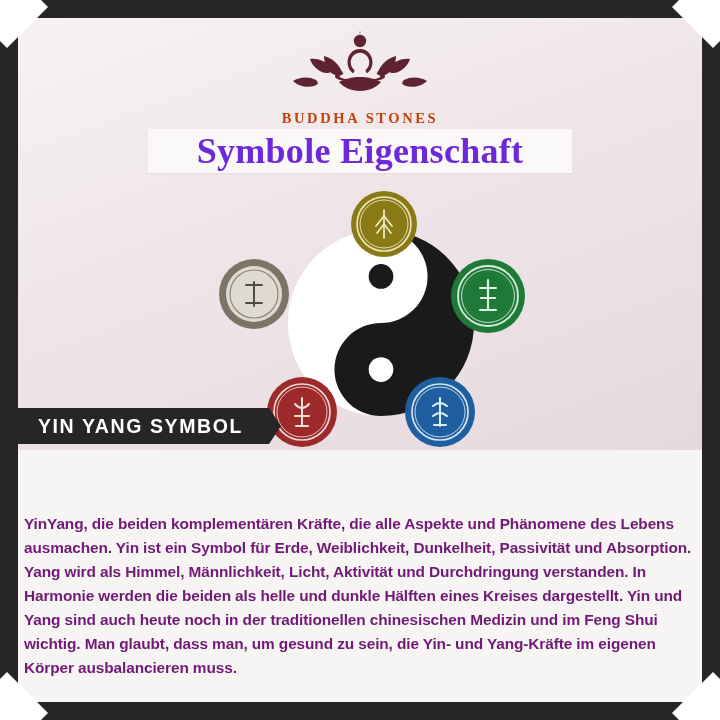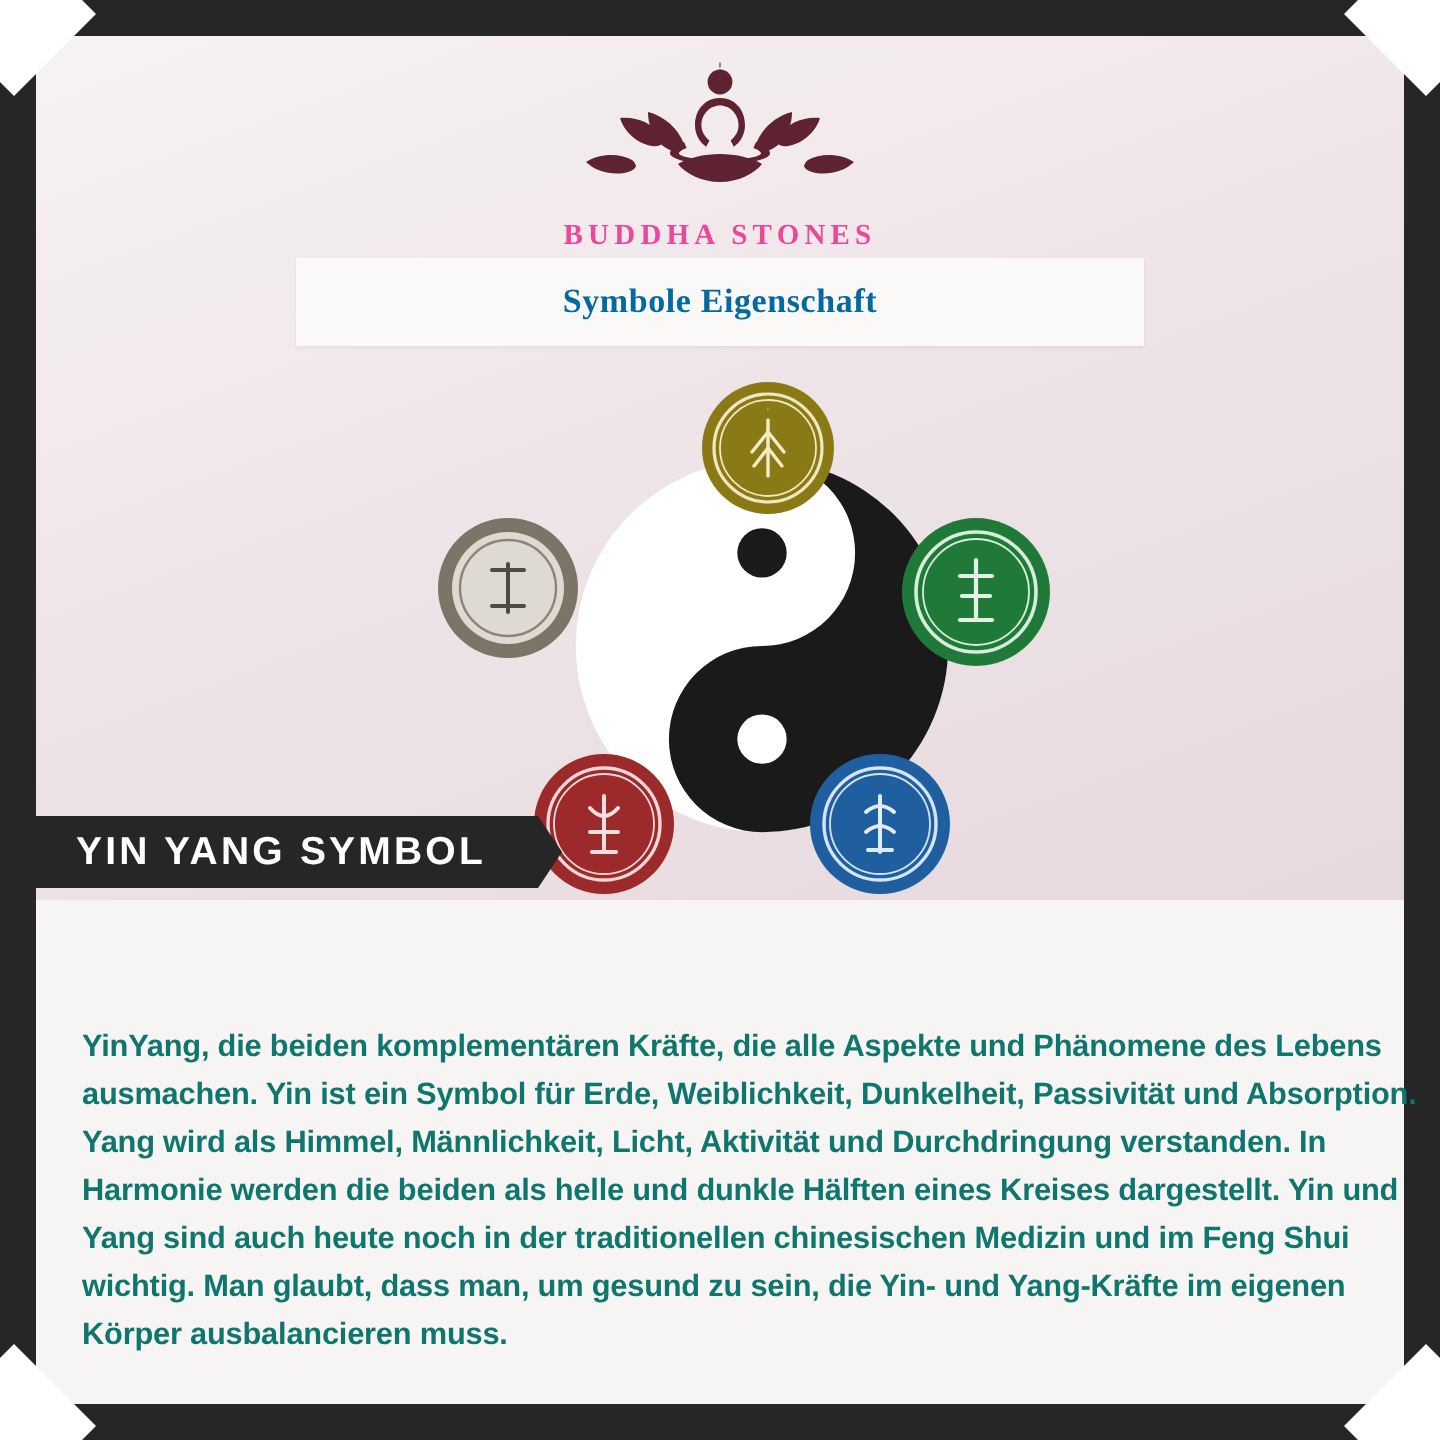--- a/index.html
+++ b/index.html
@@ -60,40 +60,40 @@
     left: 0; top: 28px;
     width: 720px;
     text-align: center;
   }
   .logo-mark { display: block; margin: 0 auto; }
   .logo-text {
     margin-top: 4px;
     font-size: 14.5px;
     letter-spacing: 2.6px;
     font-weight: bold;
-    color: #ec4899;
+    color: #c2410c;
     font-family: "Liberation Serif", serif;
   }
 
   
   .title-band {
     position: absolute;
     left: 148px; top: 129px;
     width: 424px; height: 44px;
     background: #fbf8f8;
     display: flex;
     align-items: center;
     justify-content: center;
     box-shadow: 0 1px 2px rgba(0,0,0,0.05);
   }
   .title-band .title {
     font-family: "Liberation Serif", serif;
     font-weight: bold;
-    font-size: 17px;
-    color: #0369a1;
+    font-size: 36px;
+    color: #6d28d9;
     letter-spacing: 0.3px;
   }
 
   
   .graphic {
     position: absolute;
     left: 18px; top: 180px;
     width: 684px; height: 270px;
   }
   .yy {
@@ -141,25 +141,24 @@
     font-size: 23px;
     color: #1d1d1d;
   }
   .subtitle .star { font-size: 20px; vertical-align: 1px; }
   .body-text {
     position: absolute;
     left: 24px; top: 512px;
     width: 672px;
     font-size: 15.4px;
     line-height: 1.56;
-    color: #0f766e;
+    color: #701a75;
     font-weight: bold;
     text-align: left;
     letter-spacing: -0.1px;
-    margin-left: 17px;
   }
 </style>
 </head>
 <body>
 
 <div class="page">
 
   <div class="frame-dark"></div>
   <div class="frame-inner"></div>
   <div class="upper"></div>

